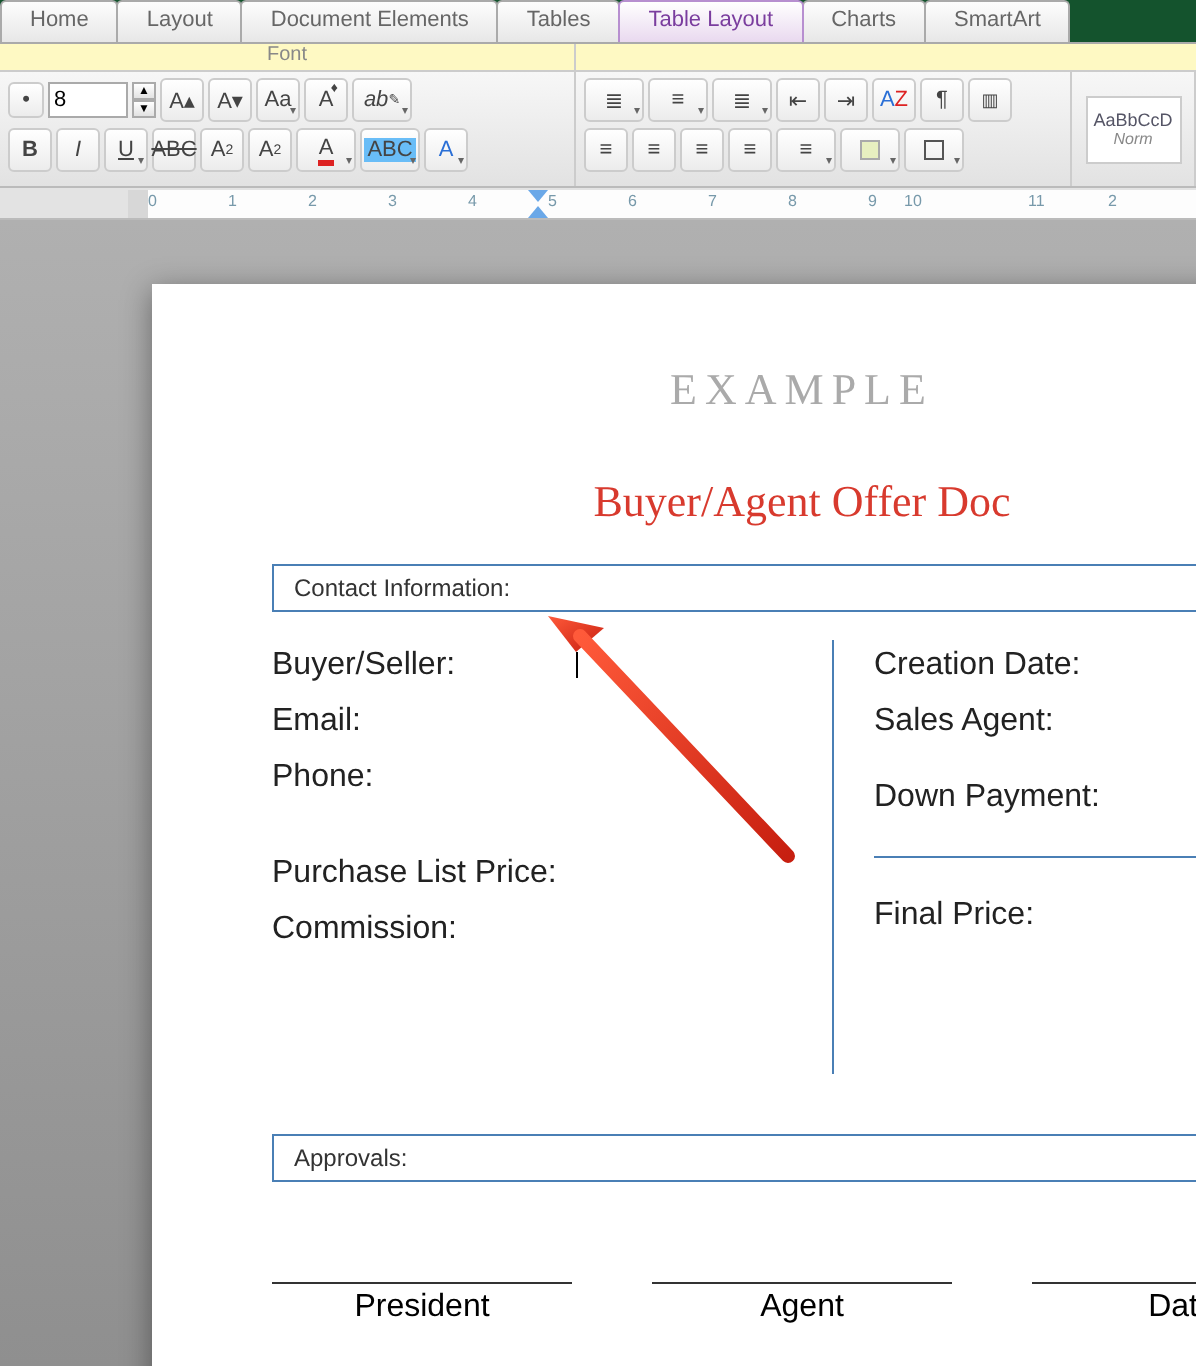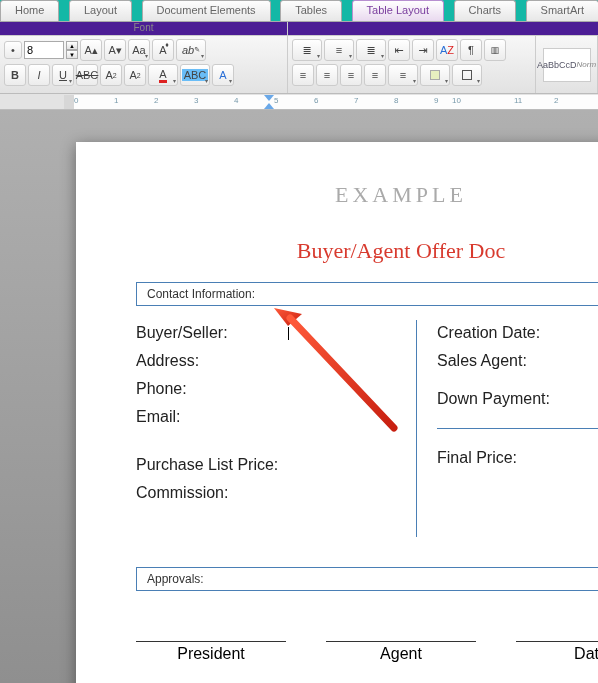--- a/index.html
+++ b/index.html
@@ -9,23 +9,22 @@
     background: linear-gradient(to bottom, #b8b8b8, #9a9a9a);
     width: 598px;
     height: 683px;
     overflow: hidden;
     position: relative;
   }
   
   .tabs {
     display: flex;
     height: 22px;
-    background: #14b8a6;
+    background: #14532d;
     border-bottom: 1px solid #aaa;
-    justify-content: space-between;
   }
   .tab {
     position: relative;
     padding: 3px 14px 0 14px;
     background: linear-gradient(to bottom, #fdfdfd, #e7e7e7);
     border: 1px solid #aaa;
     border-bottom: none;
     margin-right: -1px;
     color: #666;
     font-size: 11px;
@@ -36,21 +35,21 @@
     background: linear-gradient(to bottom, #ffffff, #e9d9ef);
     color: #7a3d9e;
     border-color: #b78fd0;
     z-index: 1;
   }
   
   .group-labels {
     display: flex;
     font-size: 10px;
     color: #888;
-    background: #4c1d95;
+    background: #fef9c3;
     border-bottom: 1px solid #ccc;
     height: 14px;
   }
   .group-label {
     flex: 0 0 auto;
     text-align: center;
   }
   .group-font { width: 288px; border-right: 1px solid #ccc; }
   .group-paragraph { width: 248px; border-right: 1px solid #ccc; }
   .group-styles { flex: 1; }
@@ -100,21 +99,21 @@
   .stepper { display:flex; flex-direction:column; }
   .stepper .st {
     width: 12px; height: 9px; border:1px solid #aaa;
     background: linear-gradient(to bottom,#fff,#e2e2e2);
     font-size:6px; display:flex; align-items:center; justify-content:center;
     cursor:pointer;
   }
   .style-preview {
     width: 48px; height: 34px;
     border: 1px solid #ccc; background:#fff;
-    display:flex; align-items:center; justify-content:center;
+    display:flex; flex-direction:column; align-items:center; justify-content:center;
     font-size:9px; color:#556;
   }
   
   .ruler-wrap { background:#e3e3e3; height:16px; border-bottom:1px solid #bbb; display:flex; align-items:center; padding-left:64px; position:relative;}
   .ruler {
     height: 14px;
     background: linear-gradient(to right,
       #d7d7d7 0, #d7d7d7 10px, #fdfdfd 10px, #fdfdfd 100%);
     flex:1;
     position:relative;
@@ -349,23 +348,22 @@
 <div class="doc-area">
   <div class="page">
     <div class="doc-example">EXAMPLE</div>
     <div class="doc-title">Buyer/Agent Offer Doc</div>
 
     <div class="section-box">Contact Information:</div>
 
     <div class="cols">
       <div class="col-left">
         <div class="field"><span>Buyer/Seller:</span><span class="cursor-line"></span></div>
-        <div class="field">Address:</div>
+        <div class="field">Email:</div>
         <div class="field">Phone:</div>
-        <div class="field">Email:</div>
         <div style="height:16px"></div>
         <div class="field">Purchase List Price:</div>
         <div class="field">Commission:</div>
       </div>
       <div class="col-right">
         <div class="field">Creation Date:</div>
         <div class="field">Sales Agent:</div>
         <div style="height:6px"></div>
         <div class="field">Down Payment:</div>
         <div class="hr-right"></div>

